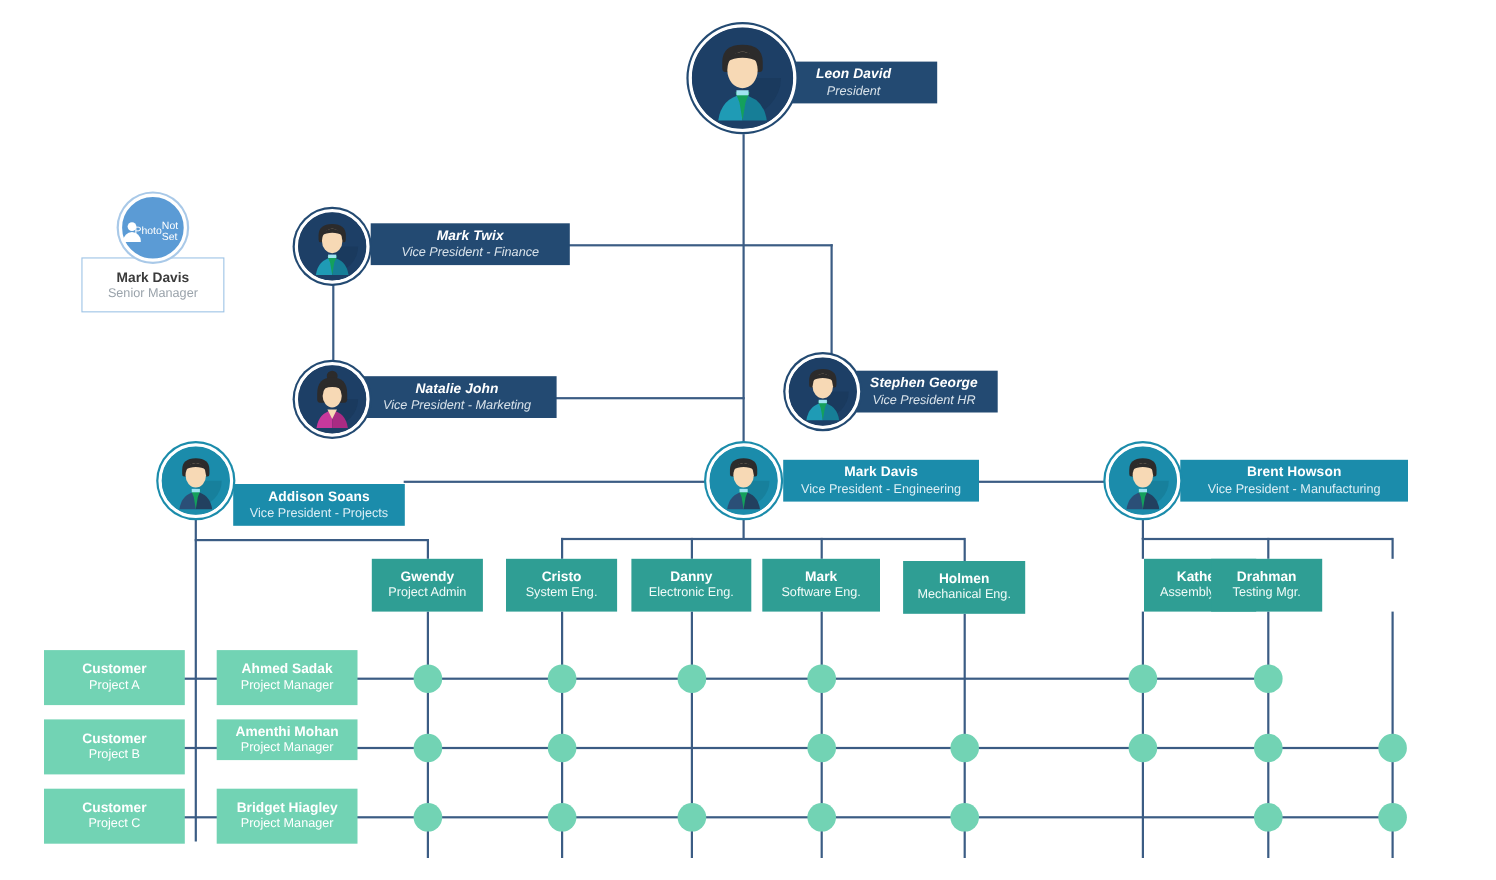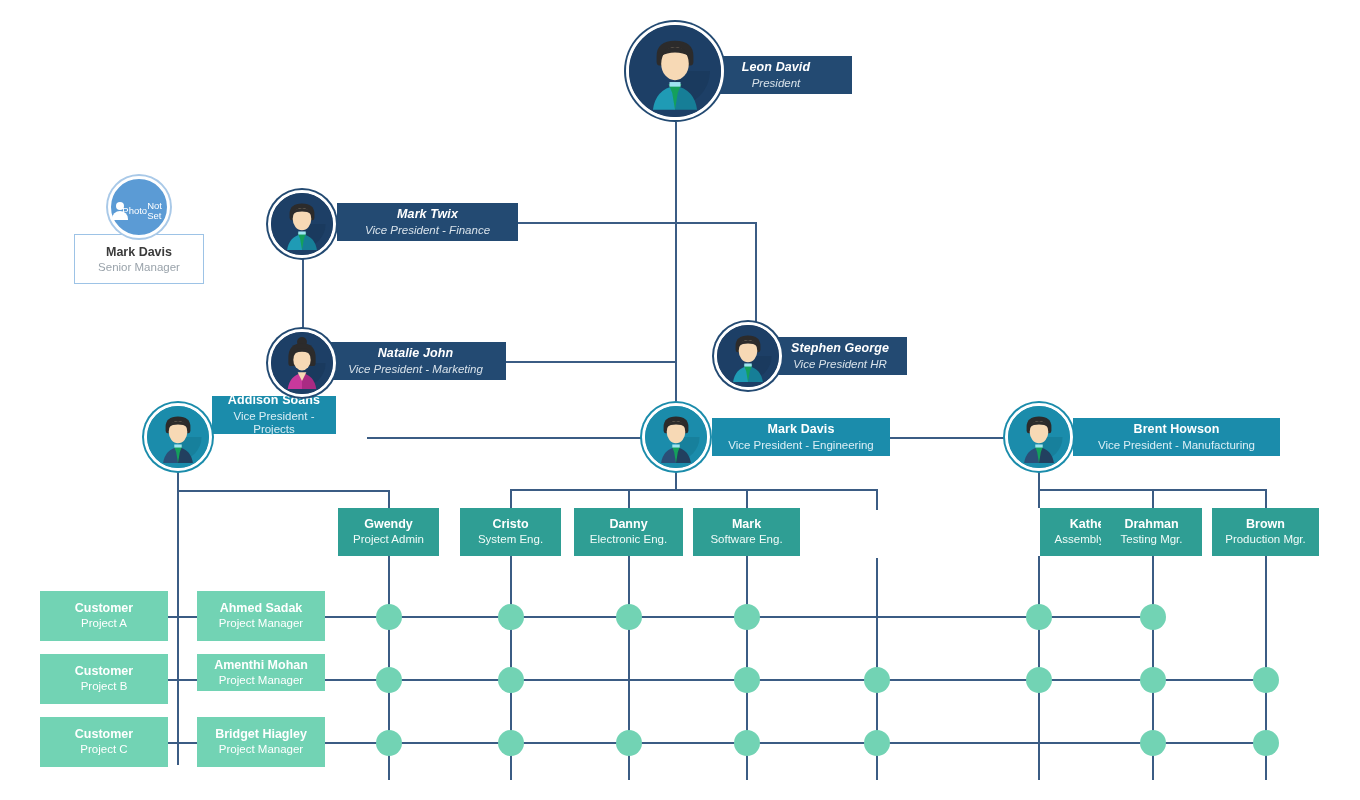--- a/index.html
+++ b/index.html
@@ -263,21 +263,21 @@
       <path d="M30 34 q0-17 20-17 t20 17 v6 q0 4-3 4 h-34 q-3 0-3-4 z" fill="#2c2b2b"></path>
       <ellipse cx="50" cy="42" rx="15" ry="18" fill="#f7d9b5"></ellipse>
       <path d="M35 34 q4-10 15-10 t15 10 q-6-4-15-4 t-15 4 z" fill="#2c2b2b"></path>
       <path d="M26 92 q3-22 24-26 l0 26 z" fill="#1f9bb5"></path>
       <path d="M74 92 q-3-22-24-26 l0 26 z" fill="#167e97"></path>
       <path d="M43 64 h14 l-4 10 -3 18 -3-18 z" fill="#14a05c"></path>
       <rect x="44" y="62" width="12" height="5" fill="#9fe3f2"></rect>
     </svg>
   </div>
 
-  <div class="plate teal" style="left:212px; top:396px; width:124px; height:38px;align-items:center;">
+  <div class="plate teal" style="left:212px; top:440px; width:156px; height:38px;align-items:center;">
     <span class="pname">Addison Soans</span>
     <span class="prole">Vice President - Projects</span>
   </div>
   <div class="avatar tealbg" style="left:144px; top:403px; width:68px; height:68px;">
     <svg viewBox="0 0 100 100">
       <circle cx="50" cy="50" r="50" fill="#1b8cab"></circle>
       <path d="M50 88 A38 38 0 0 0 88 50 L50 50 Z" fill="#17809c"></path>
       <path d="M30 34 q0-17 20-17 t20 17 v6 q0 4-3 4 h-34 q-3 0-3-4 z" fill="#2c2b2b"></path>
       <ellipse cx="50" cy="42" rx="15" ry="18" fill="#f7d9b5"></ellipse>
       <path d="M35 34 q4-10 15-10 t15 10 q-6-4-15-4 t-15 4 z" fill="#2c2b2b"></path>
@@ -333,31 +333,31 @@
     <span class="brole">System Eng.</span>
   </div>
   <div class="box dark-green" style="left:574px; top:508px; width:109px; height:48px;">
     <span class="bname">Danny</span>
     <span class="brole">Electronic Eng.</span>
   </div>
   <div class="box dark-green" style="left:693px; top:508px; width:107px; height:48px;">
     <span class="bname">Mark</span>
     <span class="brole">Software Eng.</span>
   </div>
+  <div class="box dark-green" style="left:821px; top:510px; width:111px; height:48px;">
+    <span class="bname">Holmen</span>
+    <span class="brole">Mechanical Eng.</span>
+  </div>
   <div class="box dark-green" style="left:1000px; top:508px; width:102px; height:48px;margin-left:40px;">
     <span class="bname">Kathen</span>
     <span class="brole">Assembly Mgr</span>
   </div>
   <div class="box dark-green" style="left:1101px; top:508px; width:101px; height:48px;">
     <span class="bname">Drahman</span>
     <span class="brole">Testing Mgr.</span>
-  </div>
-  <div class="box dark-green" style="left:1212px; top:508px; width:107px; height:48px;">
-    <span class="bname">Brown</span>
-    <span class="brole">Production Mgr.</span>
   </div>
 
   <div class="box mint" style="left:40px; top:591px; width:128px; height:50px;">
     <span class="bname">Customer</span>
     <span class="brole">Project A</span>
   </div>
   <div class="box mint" style="left:40px; top:654px; width:128px; height:50px;">
     <span class="bname">Customer</span>
     <span class="brole">Project B</span>
   </div>

